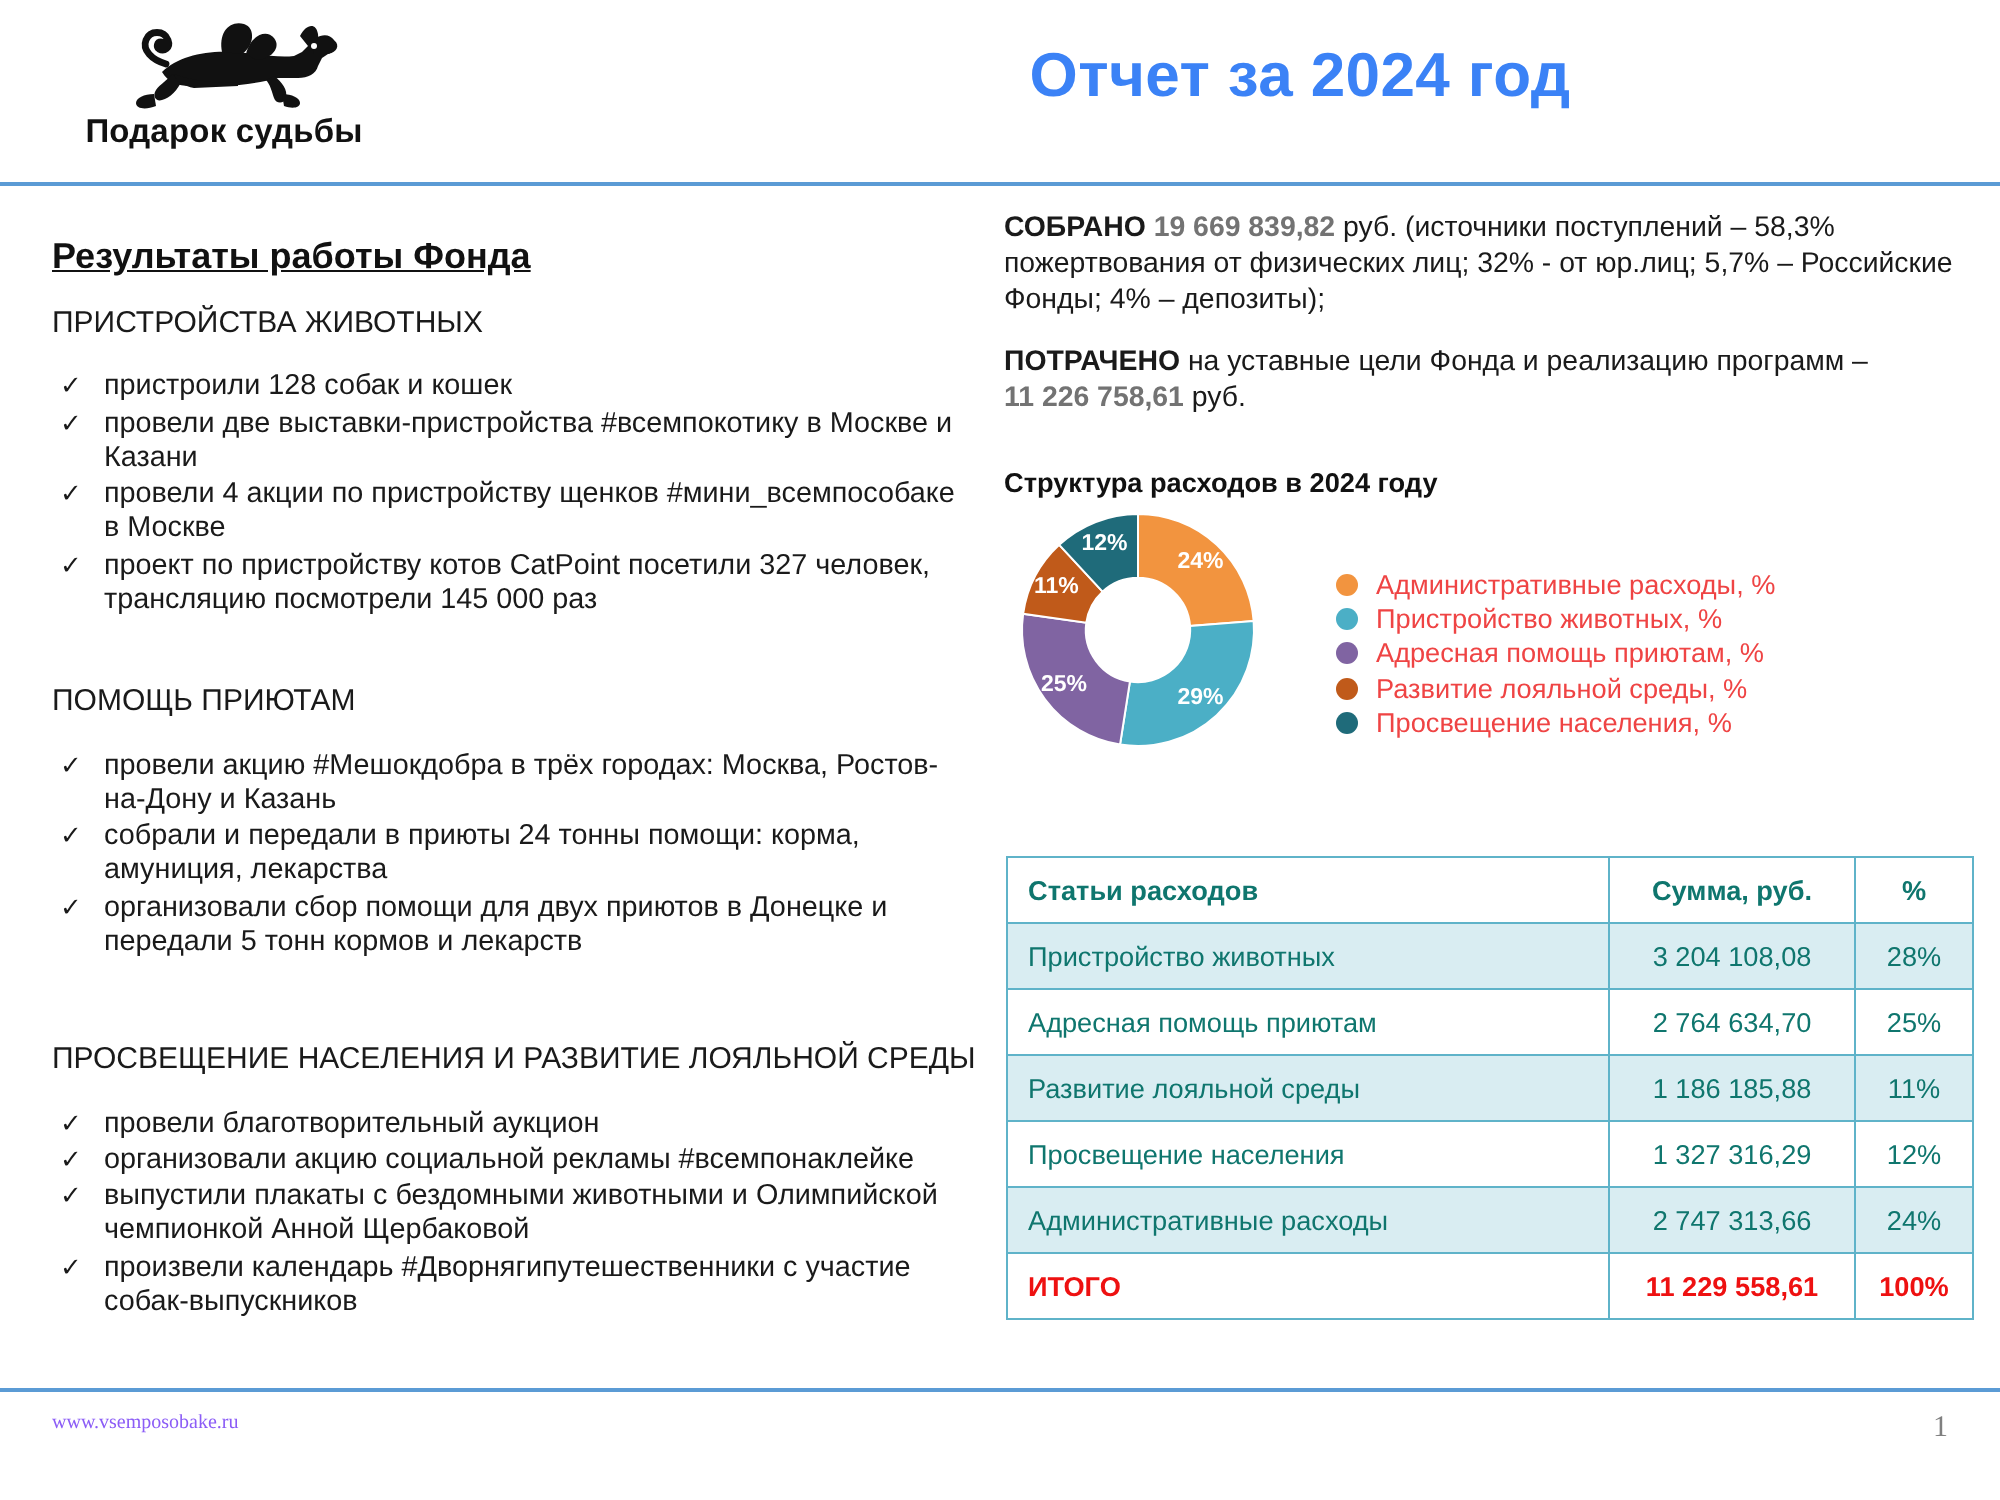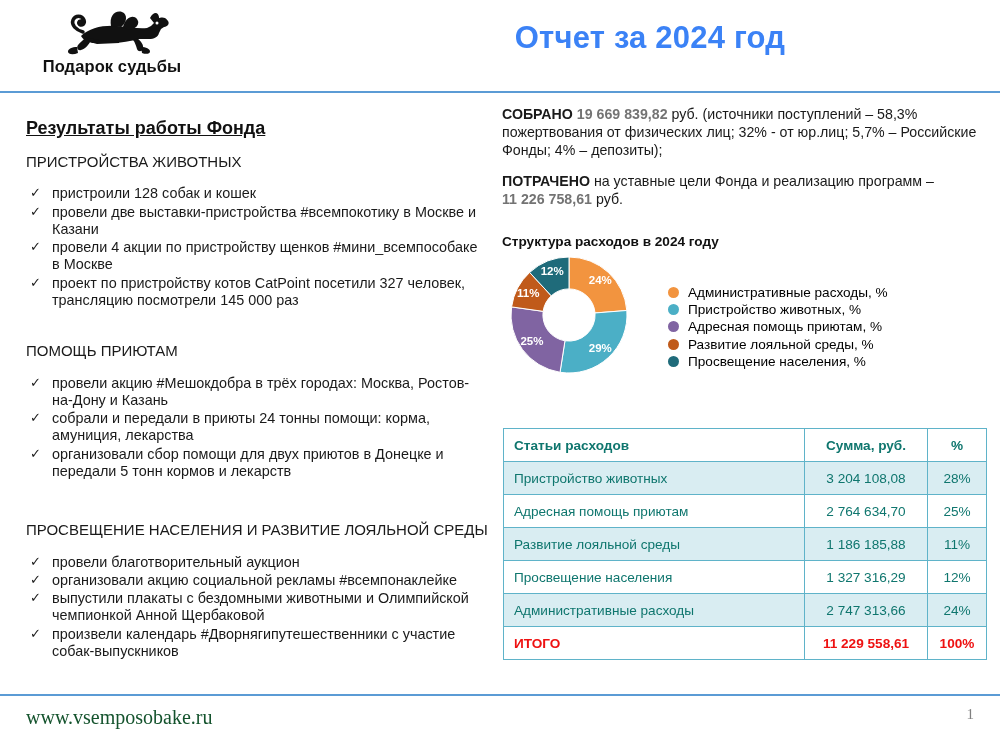--- a/index.html
+++ b/index.html
@@ -156,21 +156,21 @@
     height: 17.2px;
   }
   .legend-dot {
     width: 11px; height: 11px;
     border-radius: 50%;
     flex: 0 0 auto;
     margin-right: 9px;
   }
   .legend-label {
     font-size: 13.6px;
-    color: #000000;
+    color: #ef4444;
     white-space: nowrap;
   }
 
   
   #cost-table {
     position: absolute;
     left: 1px; top: 322px;
     width: 470px;
     border-collapse: collapse;
     table-layout: fixed;
@@ -201,22 +201,22 @@
   #footer-rule {
     position: absolute;
     left: 0; top: 694px;
     width: 1000px; height: 2px;
     background: #5b9bd5;
   }
   #footer-url {
     position: absolute;
     left: 26px; top: 706px;
     font-family: "Liberation Serif", "DejaVu Serif", serif;
-    font-size: 20px;
-    color: #14532d;
+    font-size: 10px;
+    color: #8b5cf6;
   }
   #footer-page {
     position: absolute;
     right: 26px; top: 706px;
     font-family: "Liberation Serif", "DejaVu Serif", serif;
     font-size: 15px;
     color: #808080;
   }
 </style>
 </head>

